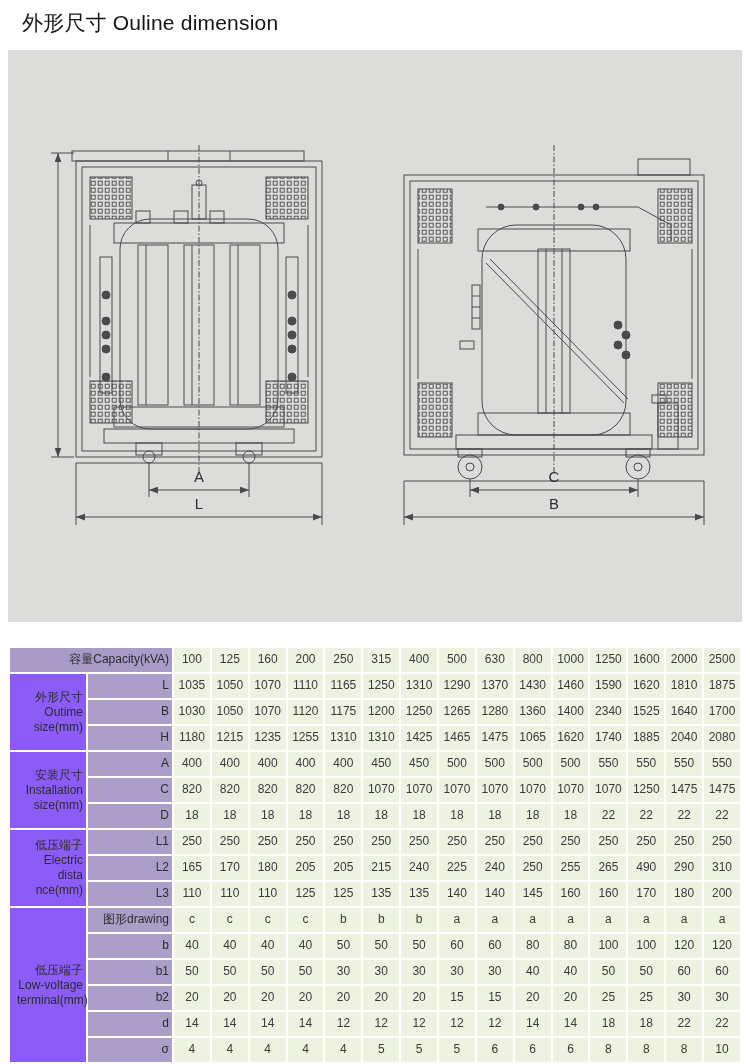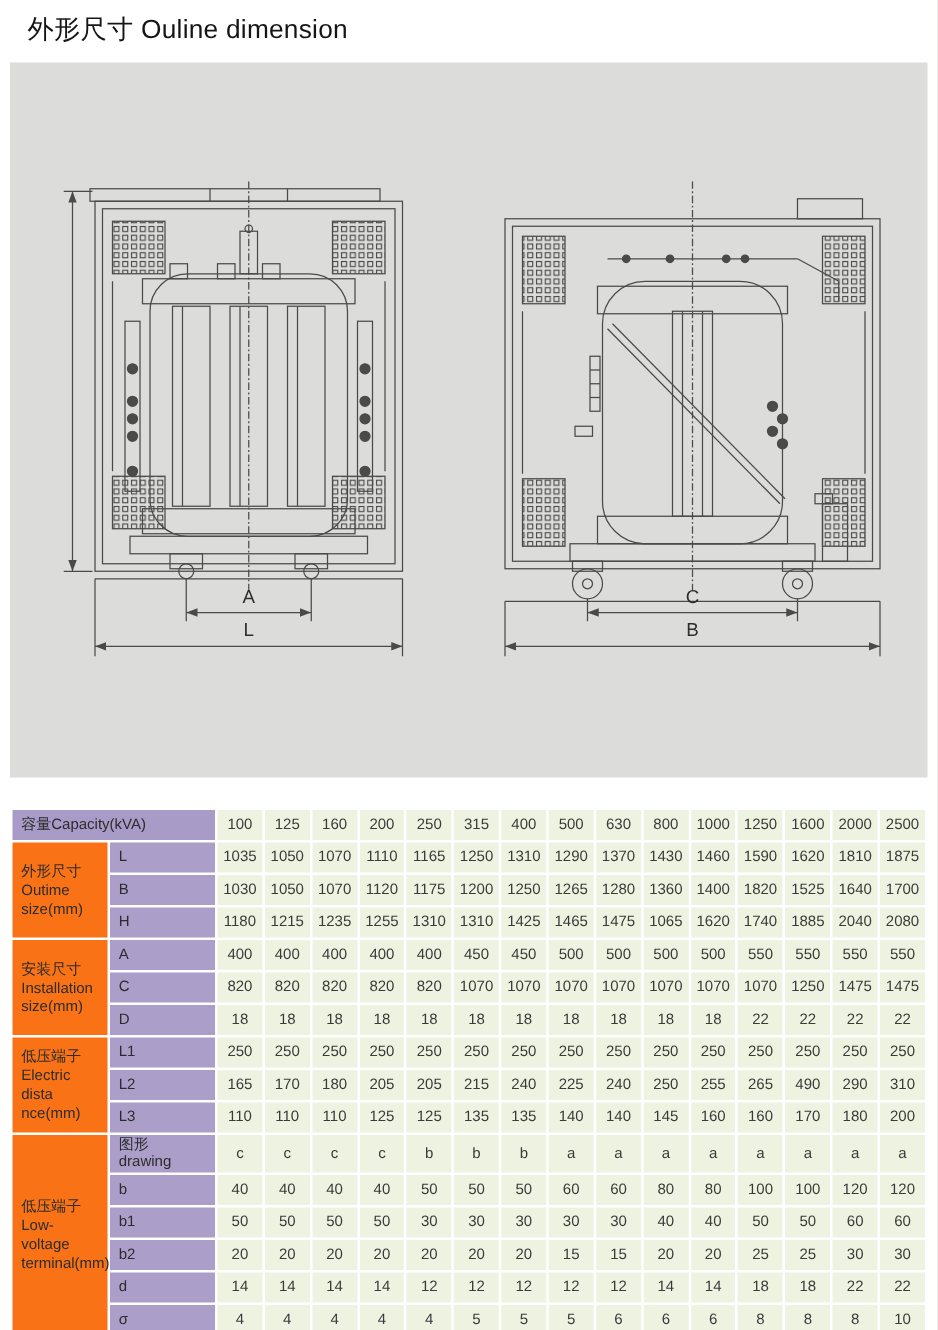--- a/index.html
+++ b/index.html
@@ -18,24 +18,24 @@
   }
   .diagram-panel svg{position:absolute;}
   svg{stroke:#4a4a4a;fill:none;stroke-width:1;}
   svg text{stroke:none;fill:#2e2e2e;font-size:15px;font-family:"Liberation Sans","DejaVu Sans",sans-serif;}
   .spec-table{
     position:absolute;left:8px;top:646px;width:734px;
     border-collapse:separate;border-spacing:2px;table-layout:fixed;
   }
   .spec-table td{line-height:1.15;vertical-align:middle;}
   td.lbl{
-    background:#a89bc7;text-align:left;padding:1px 14px 1px 7px;
+    background:#a89bc7;text-align:right;padding:1px 3px 1px 7px;
     font-size:12px;color:#2c2c2c;white-space:pre-line;height:22px;
   }
-  td.grp{background:#f97316;line-height:1.25;}
+  td.grp{background:#8b5cf6;line-height:1.25;}
   td.sub{background:#ab9fca;}
   td.val{
     background:#edf3e0;text-align:center;font-size:12px;color:#3a3a3a;
     height:22px;padding:0 1px;
   }
 </style>
 </head>
 <body>
 
 <div class="page-title">外形尺寸 Ouline dimension</div>
@@ -260,21 +260,21 @@
         <td class="val">1050</td>
         <td class="val">1070</td>
         <td class="val">1120</td>
         <td class="val">1175</td>
         <td class="val">1200</td>
         <td class="val">1250</td>
         <td class="val">1265</td>
         <td class="val">1280</td>
         <td class="val">1360</td>
         <td class="val">1400</td>
-        <td class="val">1820</td>
+        <td class="val">2340</td>
         <td class="val">1525</td>
         <td class="val">1640</td>
         <td class="val">1700</td>
       </tr>
       <tr>
         <td class="lbl sub">H</td>
         <td class="val">1180</td>
         <td class="val">1215</td>
         <td class="val">1235</td>
         <td class="val">1255</td>

